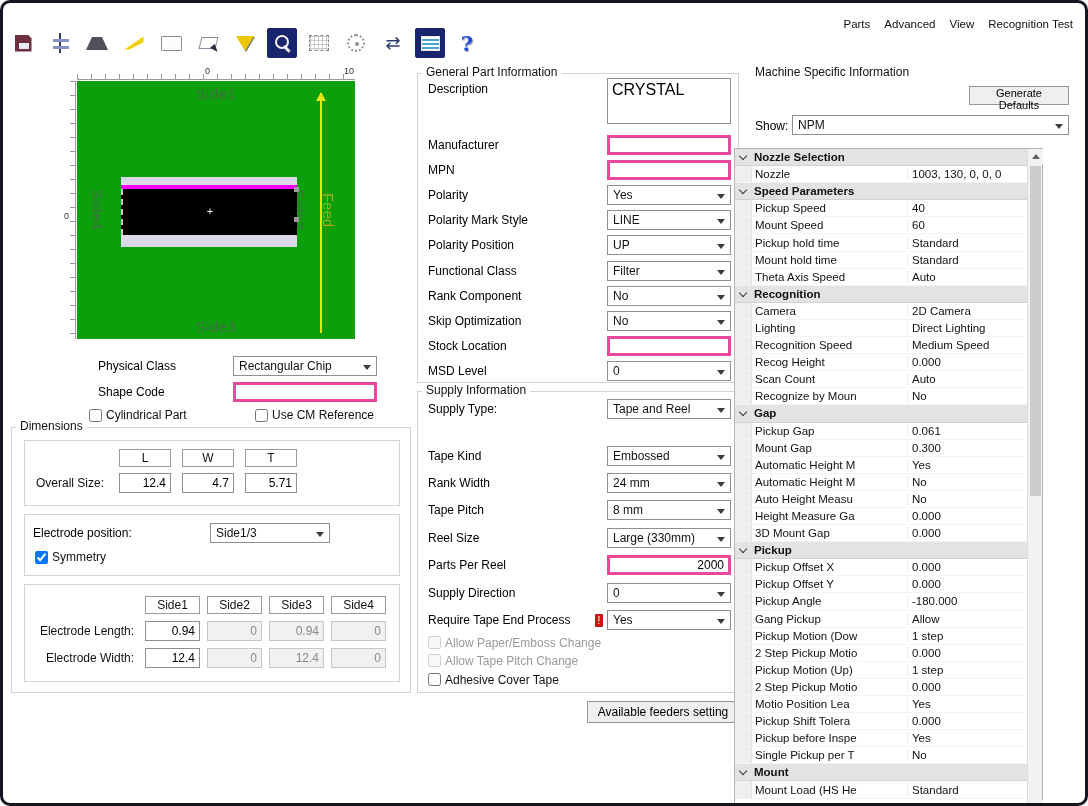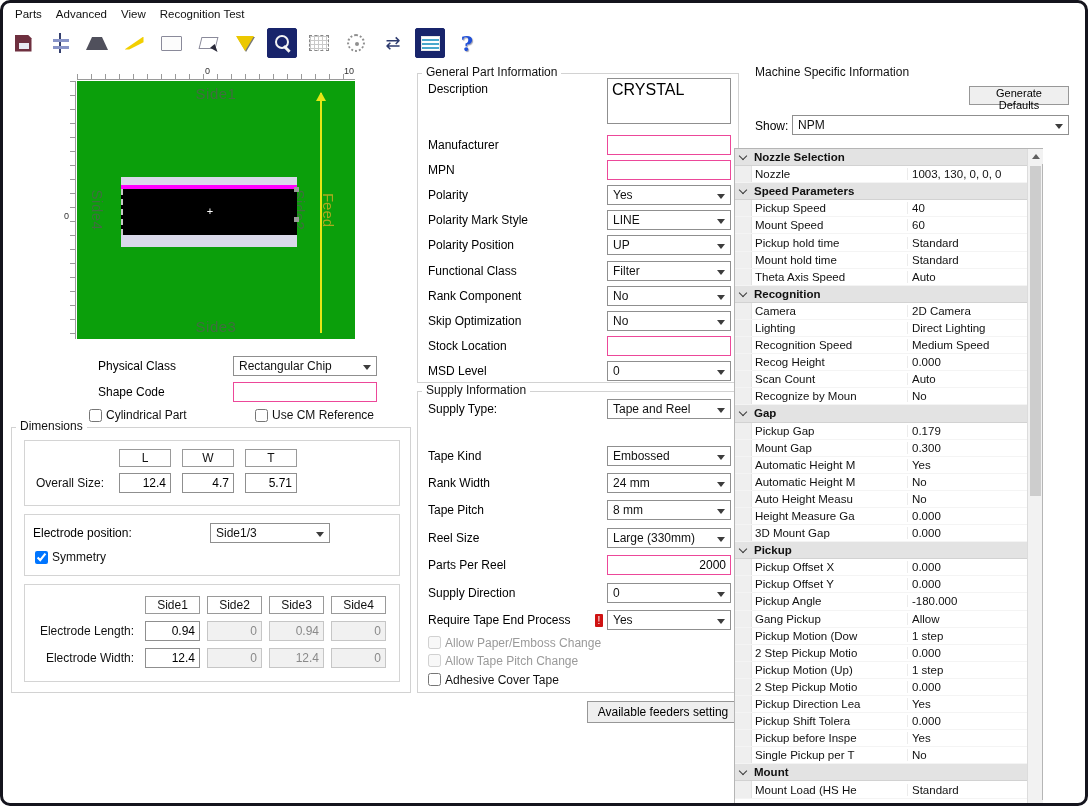--- a/index.html
+++ b/index.html
@@ -1,21 +1,21 @@
 <!DOCTYPE html>
 <html><head>
 <meta charset="utf-8">
 <style>
   html,body{margin:0;padding:0;width:1088px;height:806px;background:#fff;}
   *{box-sizing:border-box;}
   .window{position:relative;width:1088px;height:806px;border:3px solid #14141d;border-radius:10px;
     background:#fff;overflow:hidden;font-family:"Liberation Sans",sans-serif;color:#111;}
 
   
-  .menubar{position:absolute;left:5px;top:2px;right:5px;height:18px;display:flex;align-items:center;font-size:11.5px;}
+  .menubar{position:absolute;left:5px;top:12px;right:5px;height:18px;display:flex;align-items:center;font-size:11.5px;justify-content:flex-end;}
   .menu-item{padding:2px 7px;cursor:default;}
 
   
   .toolbar{position:absolute;left:5px;top:22px;height:36px;display:flex;align-items:center;gap:7px;}
   .tool-btn{width:30px;height:30px;border:1px solid transparent;background:transparent;position:relative;padding:0;}
   .tool-btn.active{background:#18246b;border-color:#18246b;border-radius:2px;}
   .glyph{position:absolute;inset:0;display:flex;align-items:center;justify-content:center;}
   [data-name="save-icon"] .glyph::before{content:"";width:17px;height:17px;background:#6e2f3f;
     clip-path:polygon(0 0,78% 0,100% 22%,100% 100%,0 100%);}
   [data-name="save-icon"] .glyph::after{content:"";position:absolute;left:10px;bottom:8px;width:10px;height:6px;background:#e9e9f2;}
@@ -68,21 +68,21 @@
   .band.topb{height:8px;}
   .pol-line{height:4px;background:#ff00ff;}
   .cbody{height:46px;background:#000;border-left:2px dashed #c8c8c8;position:relative;}
   .cross{position:absolute;left:50%;top:50%;transform:translate(-50%,-55%);color:#fff;font-size:11px;}
   .band.botb{height:12px;}
   .handle{position:absolute;width:5px;height:5px;background:#9a9a9a;right:-2px;}
   .h1{top:10px;} .h2{top:40px;}
 
   
   .lbl{font-size:12px;color:#000;}
-  .txt{height:20px;border:1px solid #ec4899;font-size:12px;font-family:"Liberation Sans",sans-serif;padding:0 4px;width:100%;background:#fff;}
+  .txt{height:20px;border:3px solid #ec4899;font-size:12px;font-family:"Liberation Sans",sans-serif;padding:0 4px;width:100%;background:#fff;}
   .txt.right{text-align:right;}
   .combo{position:relative;height:20px;background:#fff;border:1px solid #8f8f8f;display:flex;align-items:center;padding:0 16px 0 5px;font-size:12px;width:100%;}
   .combo::after{content:"";position:absolute;right:5px;top:8px;border-left:4px solid transparent;border-right:4px solid transparent;border-top:5px solid #3c3c3c;}
   .combo-val{white-space:nowrap;overflow:hidden;}
   .cbrow{display:flex;align-items:center;font-size:12px;}
   .cbrow input{width:13px;height:13px;margin:0 4px 0 0;}
   .cbrow.dis{color:#9a9a9a;}
   .btn{background:#efefef;border:1px solid #979797;font-size:12px;font-family:"Liberation Sans",sans-serif;padding:0 8px;}
   .group{position:absolute;border:1px solid #d2d2d2;background:#fff;}
   .group-title{position:absolute;top:-9px;left:4px;background:#fff;padding:0 4px;font-size:12px;white-space:nowrap;}
@@ -524,21 +524,21 @@
 
           <span class="chev" data-name="expand-chevron-icon"></span>
           <span class="gname" data-name="property-name">Gap</span>
           <span class="gval" data-name="property-value"></span>
         </div>
 
         <div class="grow" data-name="grid-row" data-type="prop">
           <span class="indent"></span>
 
           <span class="gname" data-name="property-name">Pickup Gap</span>
-          <span class="gval" data-name="property-value">0.179</span>
+          <span class="gval" data-name="property-value">0.061</span>
         </div>
 
         <div class="grow" data-name="grid-row" data-type="prop">
           <span class="indent"></span>
 
           <span class="gname" data-name="property-name">Mount Gap</span>
           <span class="gval" data-name="property-value">0.300</span>
         </div>
 
         <div class="grow" data-name="grid-row" data-type="prop">
@@ -635,21 +635,21 @@
         <div class="grow" data-name="grid-row" data-type="prop">
           <span class="indent"></span>
 
           <span class="gname" data-name="property-name">2 Step Pickup Motio</span>
           <span class="gval" data-name="property-value">0.000</span>
         </div>
 
         <div class="grow" data-name="grid-row" data-type="prop">
           <span class="indent"></span>
 
-          <span class="gname" data-name="property-name">Pickup Direction Lea</span>
+          <span class="gname" data-name="property-name">Motio Position Lea</span>
           <span class="gval" data-name="property-value">Yes</span>
         </div>
 
         <div class="grow" data-name="grid-row" data-type="prop">
           <span class="indent"></span>
 
           <span class="gname" data-name="property-name">Pickup Shift Tolera</span>
           <span class="gval" data-name="property-value">0.000</span>
         </div>
 

